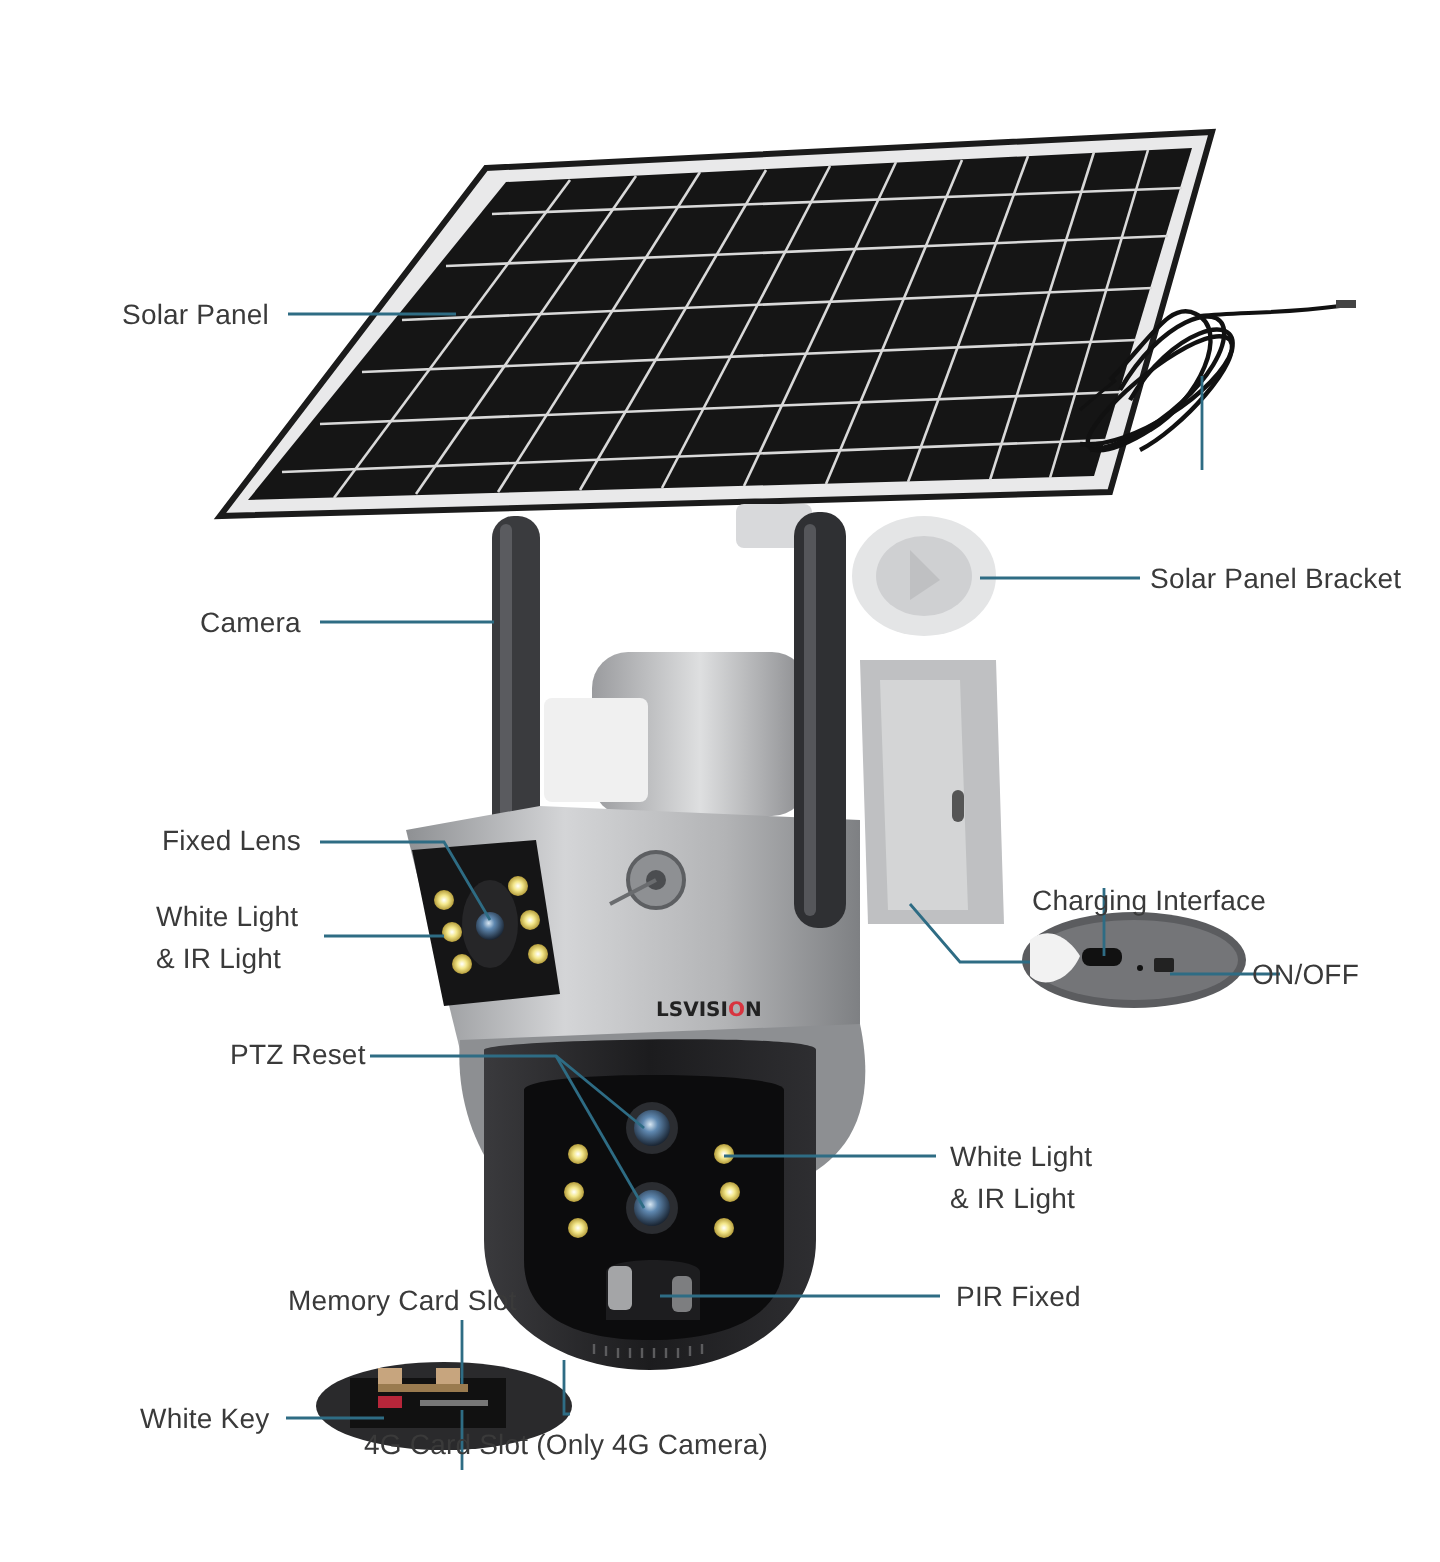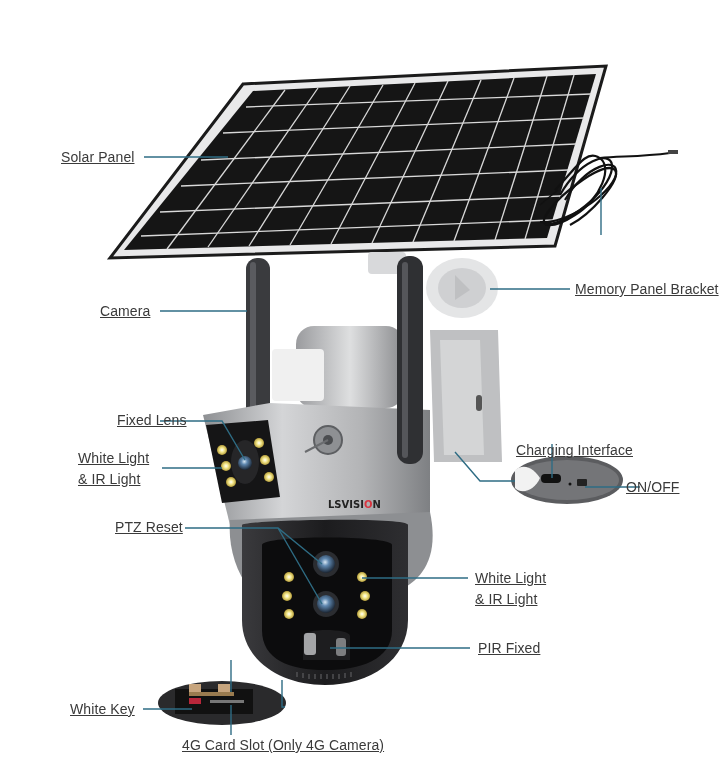--- a/index.html
+++ b/index.html
@@ -1,18 +1,18 @@
 <!DOCTYPE html>
 <html><head>
 <meta charset="utf-8">
 <style>
   html, body { margin:0; padding:0; background:#ffffff; }
   body { width:720px; height:781px; position:relative; overflow:hidden; font-family:"Liberation Sans", sans-serif; }
   #stage { position:absolute; left:0; top:0; width:720px; height:781px; }
-  .label { position:absolute; font-size:14px; color:#3a3a3a; line-height:21px; white-space:nowrap; letter-spacing:0.1px;text-decoration:underline; }
+  .label { position:absolute; font-size:14px; color:#3a3a3a; line-height:21px; white-space:nowrap; letter-spacing:0.1px; }
   svg { position:absolute; left:0; top:0; }
 </style>
 </head>
 <body>
 
 <div id="stage">
 
   <svg width="720" height="781" viewBox="0 0 720 781">
     <defs>
       <linearGradient id="silver" x1="0" x2="1" y1="0" y2="0">
@@ -197,30 +197,31 @@
       <line x1="330" y1="648" x2="470" y2="648"></line>
       <polyline points="282,680 282,707 285,707"></polyline>
       <line x1="231" y1="660" x2="231" y2="692"></line>
       <line x1="143" y1="709" x2="192" y2="709"></line>
       <line x1="231" y1="705" x2="231" y2="735"></line>
     </g>
   </svg>
 
   <div class="label" style="left:61px; top:147px;">Solar Panel</div>
   <div class="label" style="left:100px; top:301px;">Camera</div>
-  <div class="label" style="left:575px; top:279px;">Memory Panel Bracket</div>
-  <div class="label" style="left:81px; top:410px;margin-left:36px;">Fixed Lens</div>
+  <div class="label" style="left:575px; top:279px;">Solar Panel Bracket</div>
+  <div class="label" style="left:81px; top:410px;">Fixed Lens</div>
   <div class="label" style="left:78px; top:448px;">
     <div>White Light</div>
     <div>&amp; IR Light</div>
   </div>
   <div class="label" style="left:115px; top:517px;">PTZ Reset</div>
   <div class="label" style="left:516px; top:419px;margin-top:21px;">Charging Interface</div>
   <div class="label" style="left:626px; top:477px;">ON/OFF</div>
   <div class="label" style="left:475px; top:568px;">
     <div>White Light</div>
     <div>&amp; IR Light</div>
   </div>
   <div class="label" style="left:478px; top:638px;">PIR Fixed</div>
+  <div class="label" style="left:144px; top:640px;">Memory Card Slot</div>
   <div class="label" style="left:70px; top:699px;">White Key</div>
-  <div class="label" style="left:182px; top:735px;">4G Card Slot (Only 4G Camera)</div>
+  <div class="label" style="left:182px; top:712px;">4G Card Slot (Only 4G Camera)</div>
 
 </div>
 
 </body></html>

